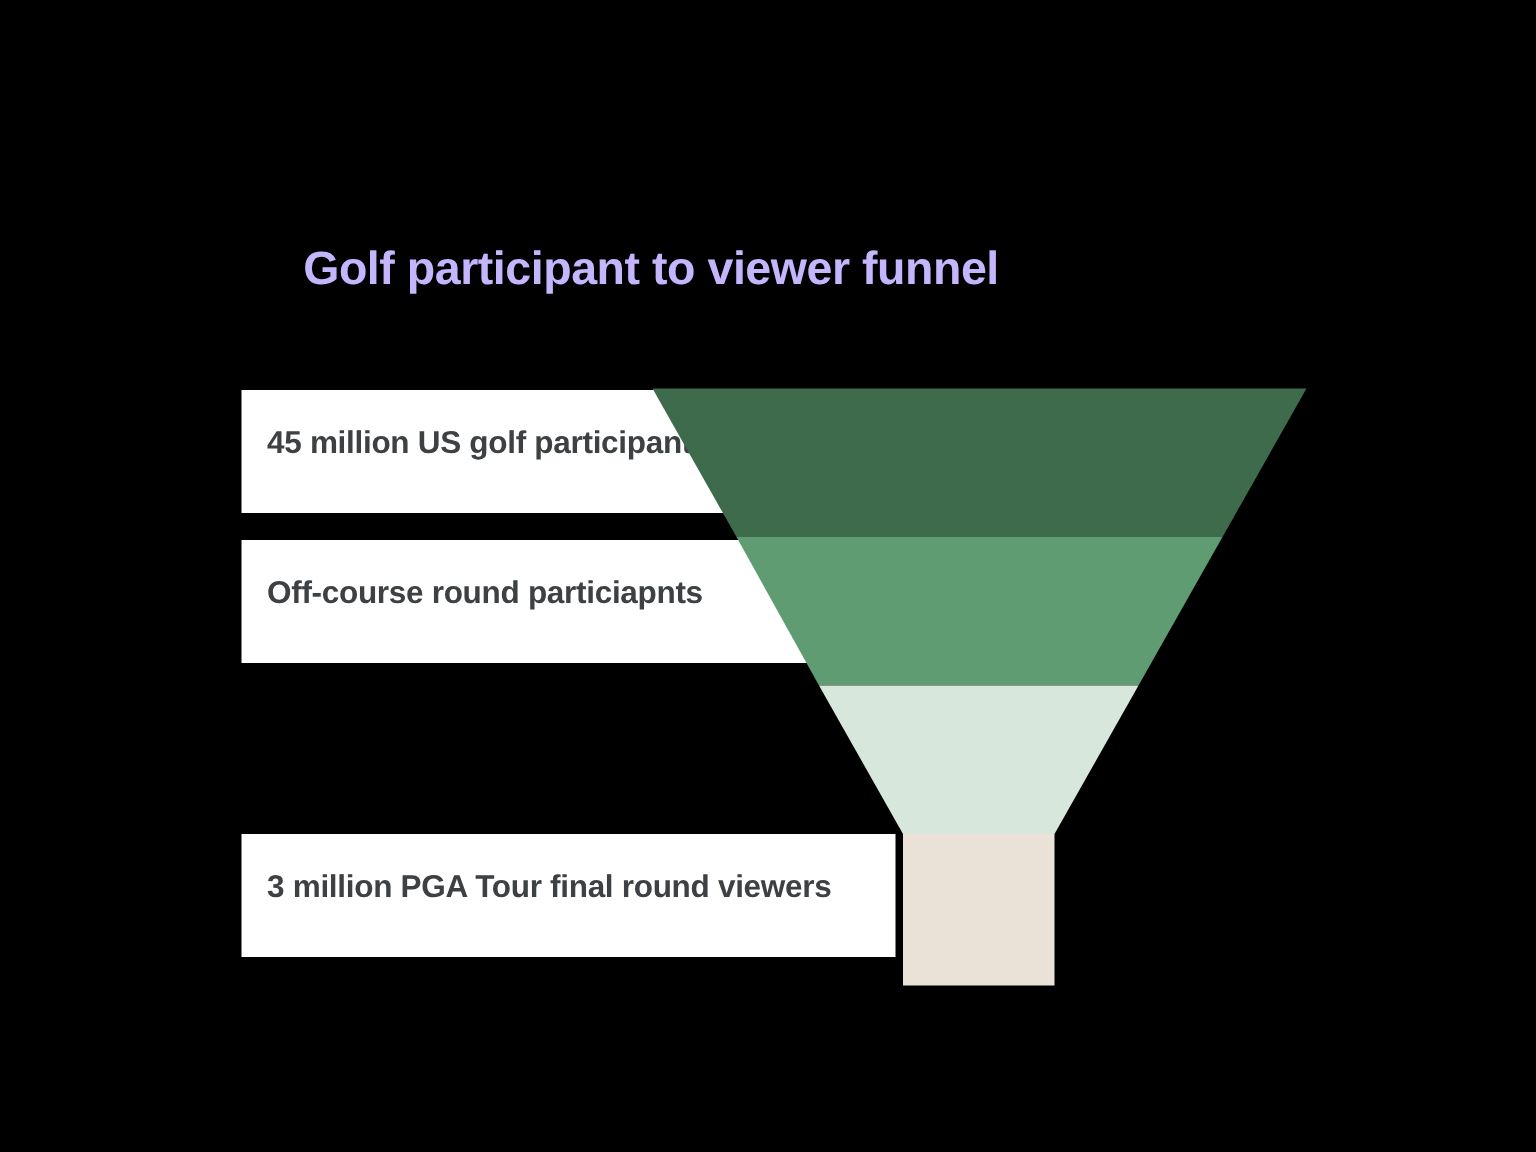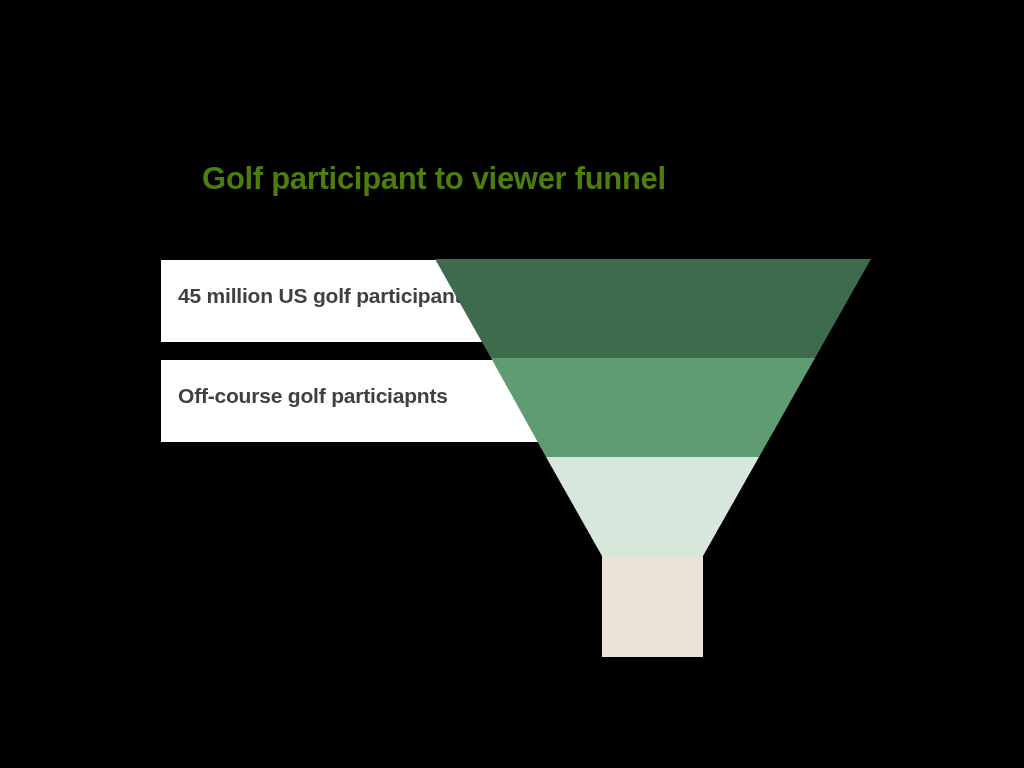--- a/index.html
+++ b/index.html
@@ -17,21 +17,21 @@
   }
   .chart-title {
     position: absolute;
     top: 161px;
     left: 0;
     width: 868px;
     text-align: center;
     font-size: 31px;
     font-weight: bold;
     letter-spacing: -0.3px;
-    color: #4d7c0f;
+    color: #c4b5fd;
   }
   .label-box {
     position: absolute;
     left: 161px;
     width: 436px;
     height: 82px;
     background: #ffffff;
     display: flex;
     align-items: center;
     box-sizing: border-box;
@@ -60,24 +60,27 @@
 
 <div class="canvas">
 
   <div class="chart-title">Golf participant to viewer funnel</div>
 
   <div class="label-box row-0">
     <span class="stage-label">45 million US golf participants</span>
   </div>
 
   <div class="label-box row-1">
-    <span class="stage-label">Off-course golf particiapnts</span>
+    <span class="stage-label">Off-course round particiapnts</span>
   </div>
 
 
+  <div class="label-box row-3">
+    <span class="stage-label">3 million PGA Tour final round viewers</span>
+  </div>
 
   <svg class="funnel-svg" width="1024" height="768" viewBox="0 0 1024 768">
     <polygon points="435,259 871,259 815,358 491,358" fill="#3e6b4c"></polygon>
     <polygon points="491,358 815,358 759,457 546,457" fill="#5f9c71"></polygon>
     <polygon points="546,457 759,457 703,556 602,556" fill="#d7e7db"></polygon>
     <polygon points="602,556 703,556 703,657 602,657" fill="#eae2d6"></polygon>
   </svg>
 
 </div>
 

